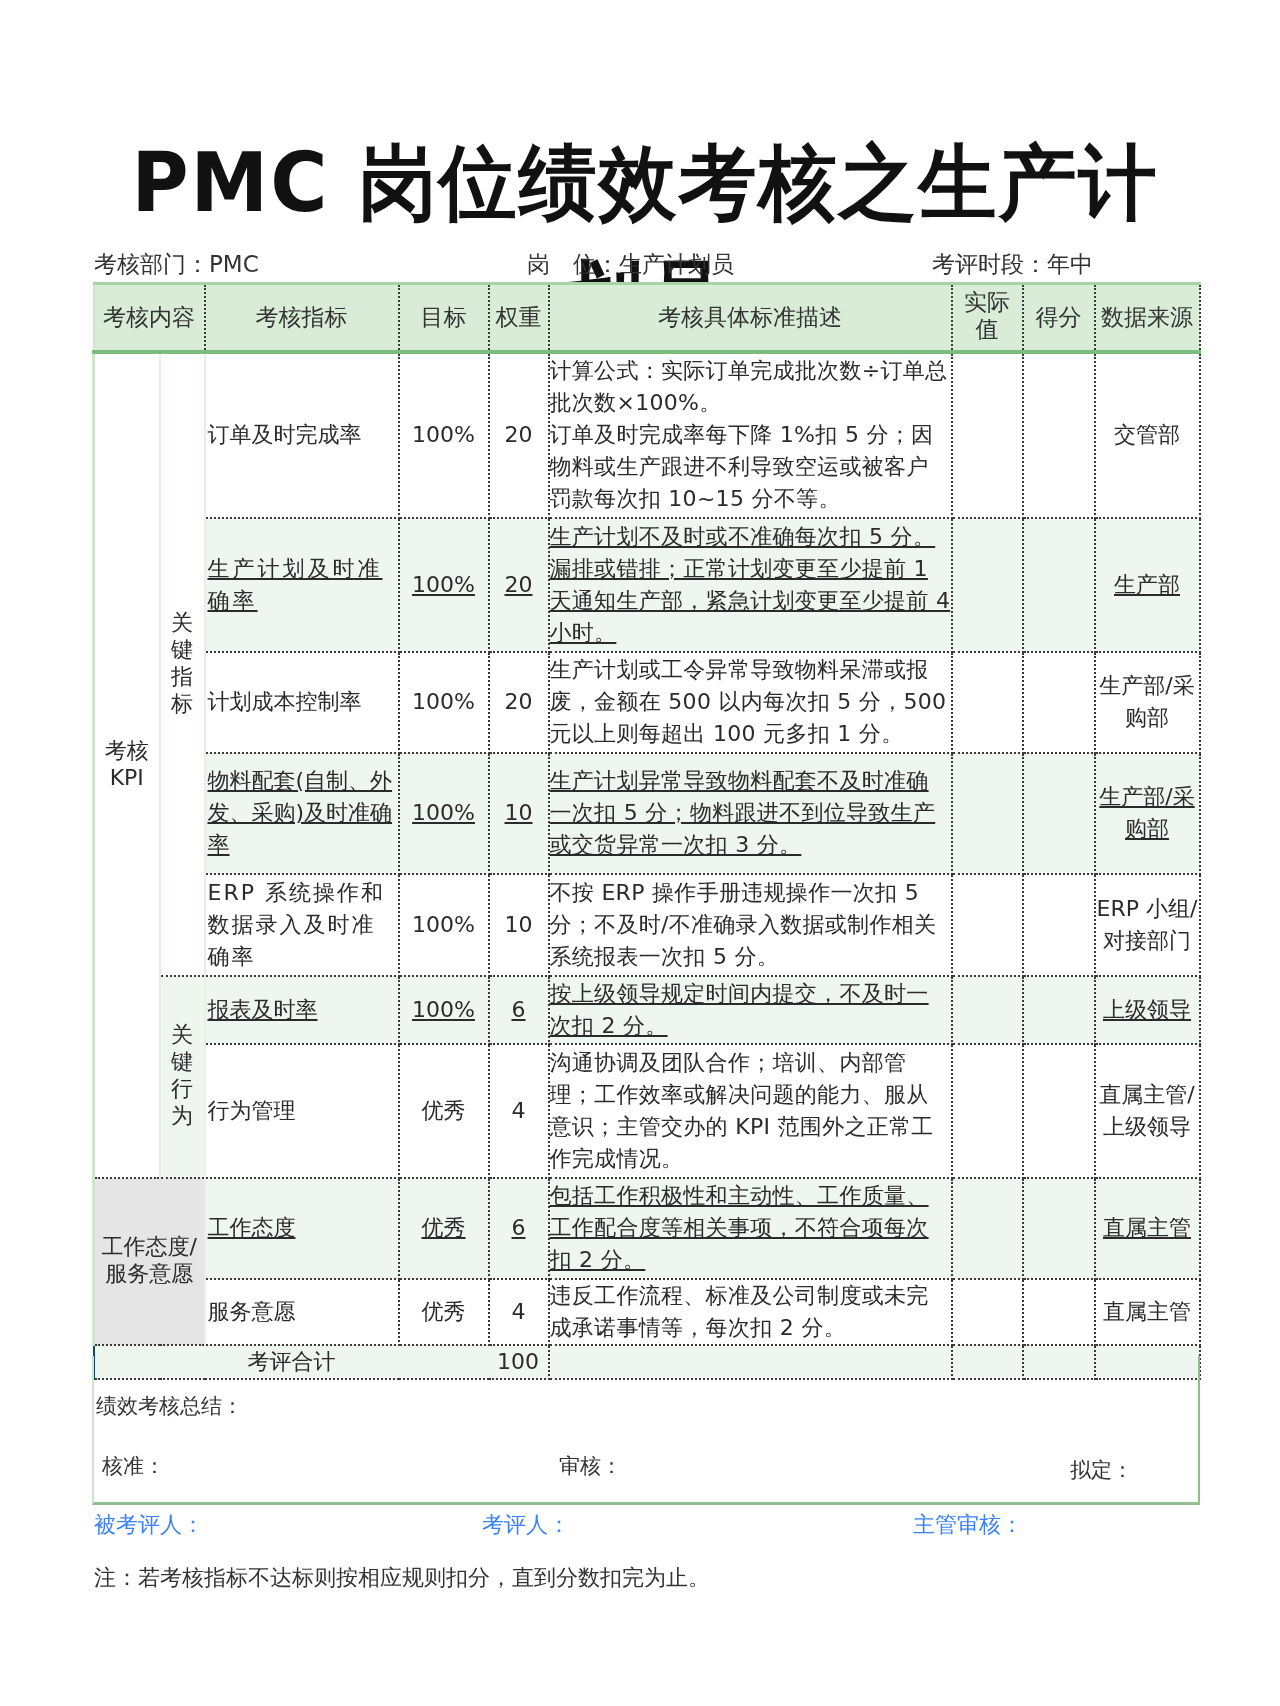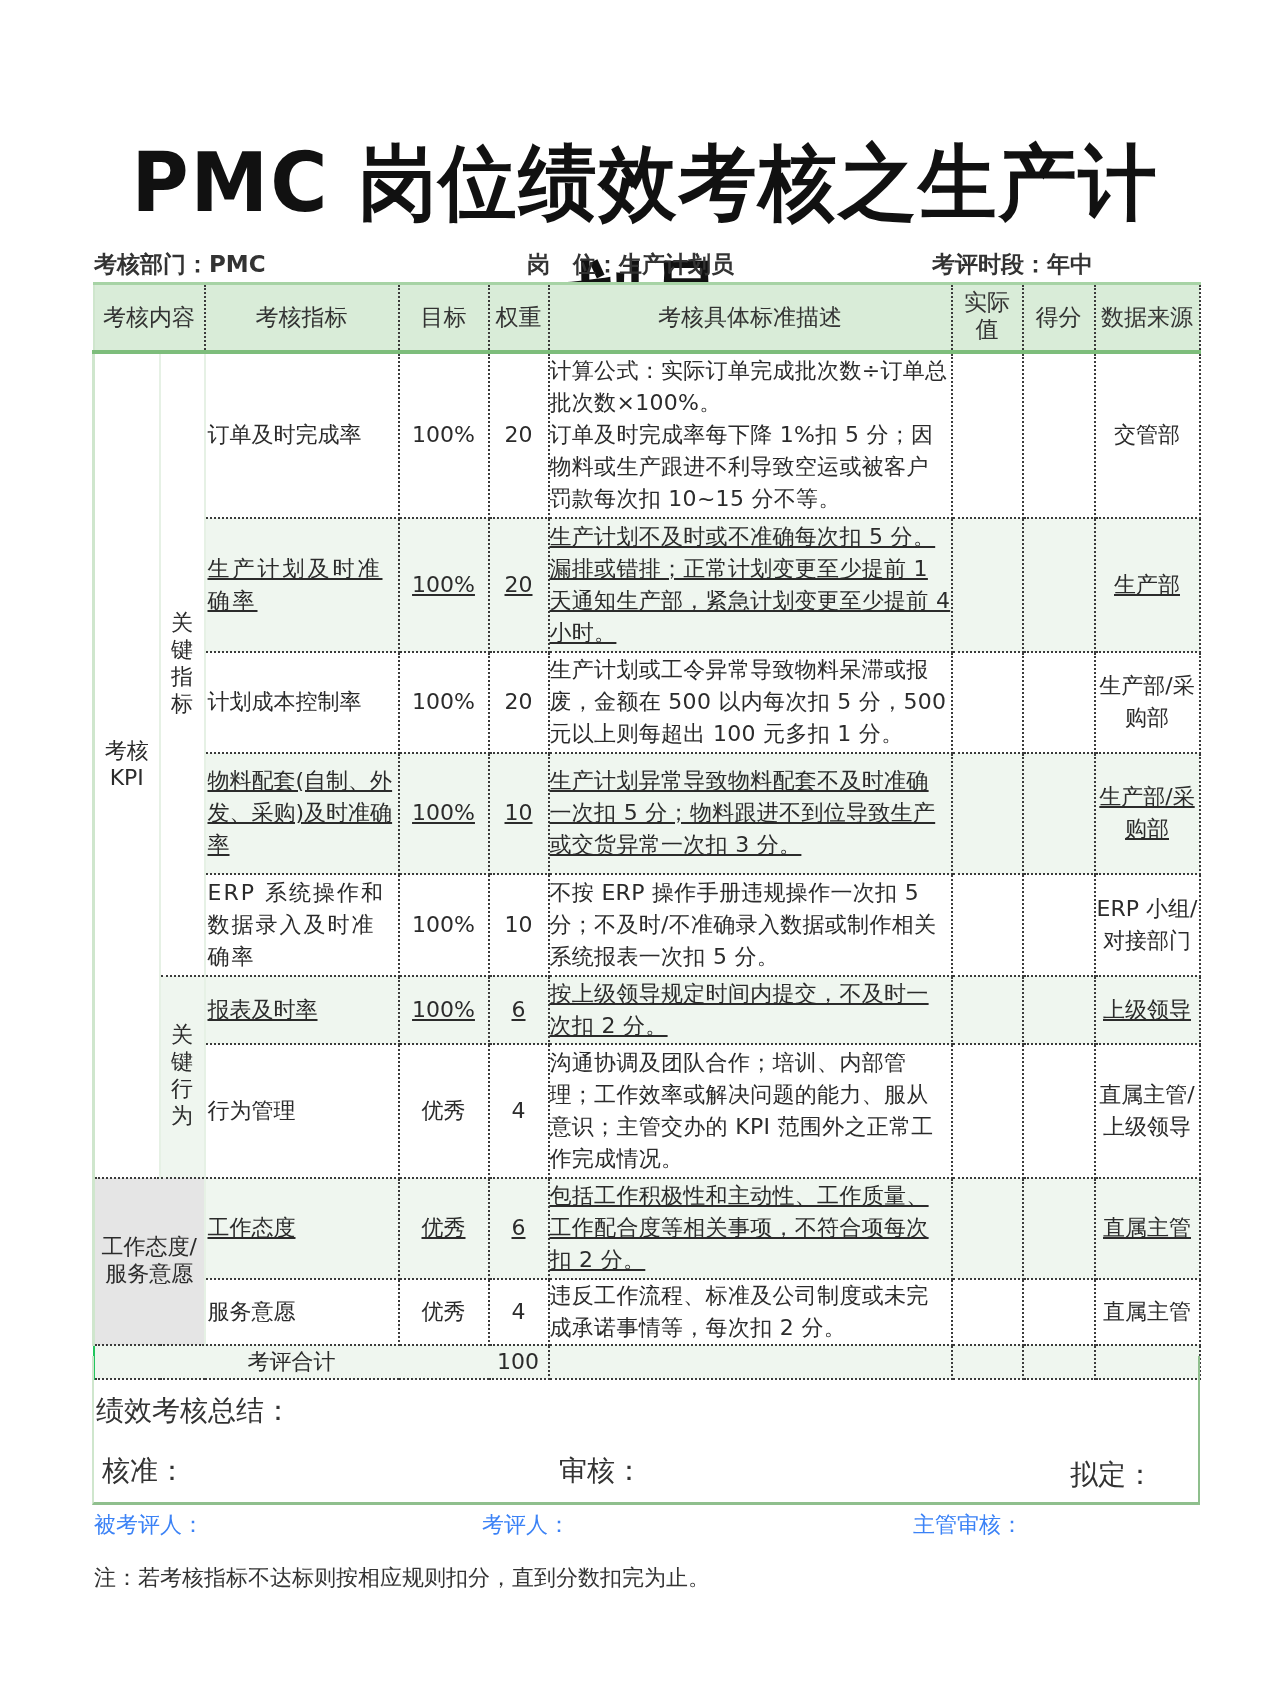--- a/index.html
+++ b/index.html
@@ -1,32 +1,32 @@
 <!DOCTYPE html>
 <html><head>
 <meta charset="utf-8">
 <style>
   html, body { margin: 0; padding: 0; background: #ffffff; }
   body { width: 1280px; height: 1706px; position: relative; font-family: "DejaVu Sans", "Liberation Sans", sans-serif; color: #2b2b2b; overflow: hidden; }
   .title { position: absolute; left: 92px; top: 128px; width: 1106px; height: 110px; text-align: center; font-size: 78px; font-weight: 900; letter-spacing: 2px; color: #111; line-height: 110px; font-family: "DejaVu Sans", sans-serif; transform: scaleY(1.05); }
   .meta { position: absolute; top: 248px; height: 32px; font-size: 23px; line-height: 32px; color: #333; }
-  .meta span { white-space: pre; font-weight: bold; }
+  .meta span { white-space: pre; }
   table.grid { position: absolute; left: 92px; top: 282px; width: 1106px; border-collapse: collapse; table-layout: fixed; font-size: 22px; }
   table.grid td { border: 2px dotted #3a3a3a; padding: 0; vertical-align: middle; line-height: 32px; }
   table.grid tr.hdr td { background: #d9ecd8; text-align: center; border-top: 3px solid #a7d3a5; border-bottom: 4px solid #7dbd7b; font-size: 23px; color: #333; }
   .tint td.t { background: #eff6ef; text-decoration: underline; }
   td.left { text-align: left; padding-left: 2px !important; }
   td.center { text-align: center; }
   td.desc { text-align: left; letter-spacing: 0.3px; }
   td.cat { text-align: center; border-left: 3px solid #cfe6cd !important; }
   td.subcat { text-align: center; width: 40px; }
   .vert { display: inline-block; width: 1em; line-height: 27px; word-break: break-all; }
   td.total { background: #eff6ef; text-align: center; }
   .summary { position: absolute; left: 92px; top: 1356px; width: 1104px; height: 146px; border-left: 2px solid #cfe6cd; border-right: 2px solid #8fbf8d; border-bottom: 3px solid #8fbf8d; }
-  .summary .lbl { position: absolute; font-size: 28px; color: #333; }
+  .summary .lbl { position: absolute; font-size: 21px; color: #333; }
   .sign { position: absolute; top: 1510px; font-size: 22px; color: #3b82f6; }
   .note { position: absolute; left: 94px; top: 1563px; font-size: 22px; color: #333; }
 </style>
 </head>
 <body>
 
 <div class="title">PMC 岗位绩效考核之生产计划员</div>
 
 <div class="meta" style="left:94px;">
   <span>考核部门：</span><span>PMC</span>
@@ -151,21 +151,21 @@
     <td class="left">服务意愿</td>
     <td class="center">优秀</td>
     <td class="center">4</td>
     <td class="desc">违反工作流程、标准及公司制度或未完成承诺事情等，每次扣 2 分。</td>
     <td></td>
     <td></td>
     <td class="center">直属主管</td>
   </tr>
 
   <tr style="height:32px">
-    <td colspan="4" class="total" style="border-left:2px solid #22c55e; border-right:none;margin-left:13px;">考评合计</td>
+    <td colspan="4" class="total" style="border-left:2px solid #0c4a6e; border-right:none;margin-left:13px;">考评合计</td>
     <td class="total" style="border-left:none;">100</td>
     <td class="total"></td>
     <td class="total"></td>
     <td class="total"></td>
     <td class="total"></td>
   </tr>
 </tbody>
   </table>
 
 <div class="summary">

